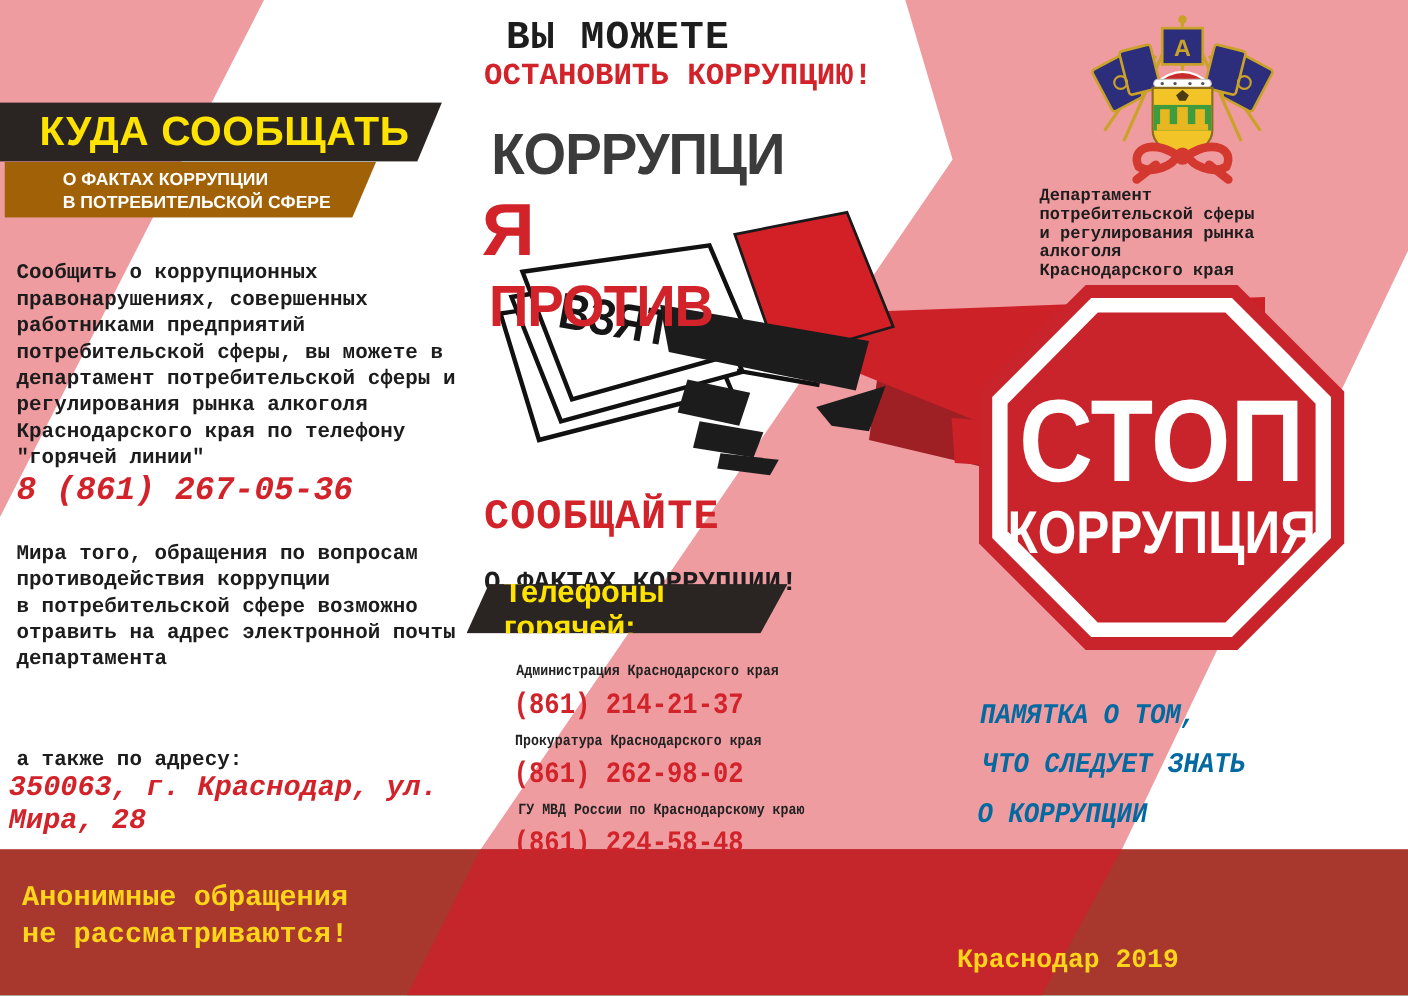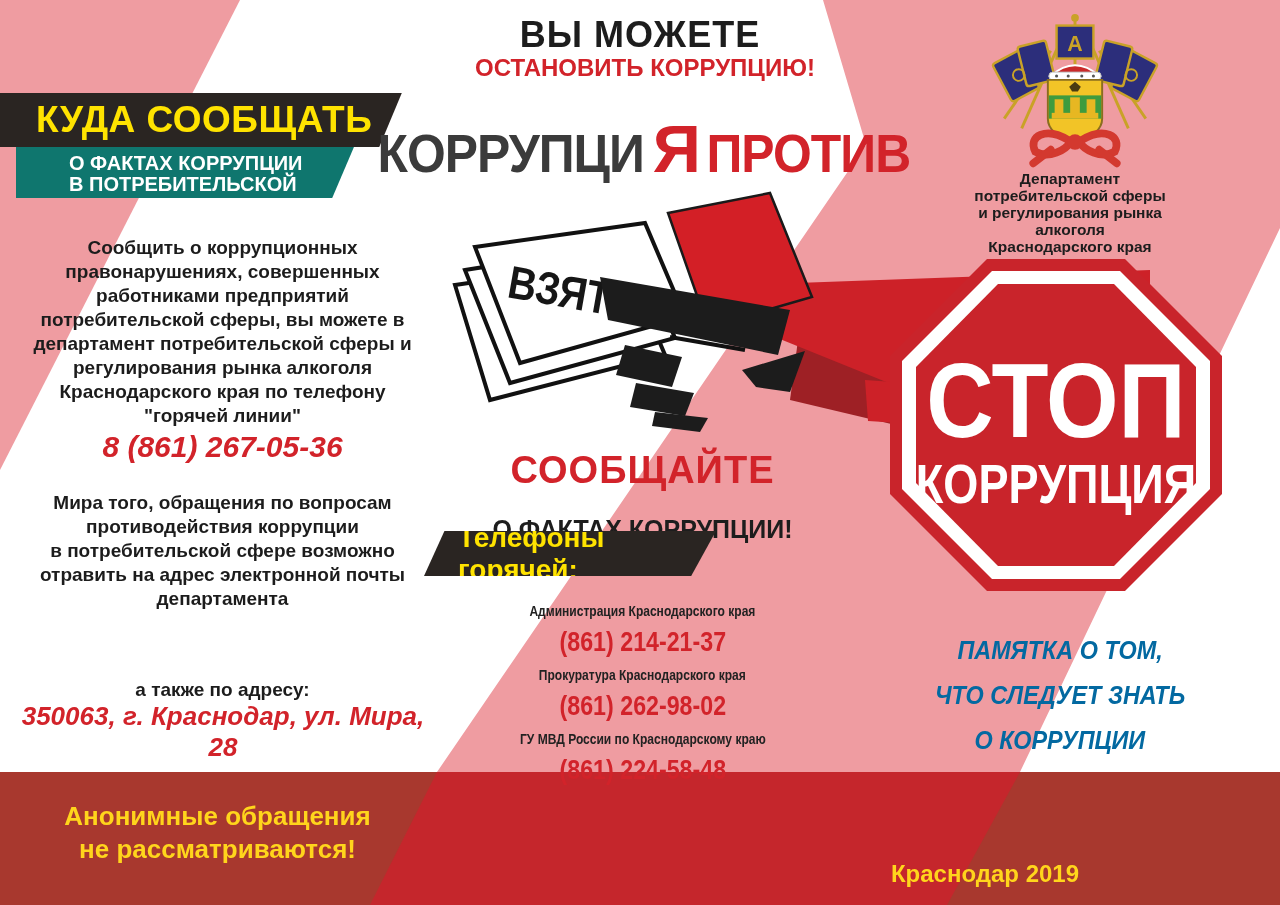--- a/index.html
+++ b/index.html
@@ -1,54 +1,54 @@
 <!DOCTYPE html>
 <html><head>
 <meta charset="utf-8">
 <style>
   html,body{margin:0;padding:0;background:#666;}
   .canvas{
     position:relative;width:1280px;height:905px;overflow:hidden;background:#fff;
     font-family:"Liberation Sans",sans-serif;margin:0 auto;
   }
   .abs{position:absolute;}
-  .ctr{text-align:center;}
+  .ctr{text-align:left;font-family:Liberation Mono, monospace;}
   .cond{display:inline-block;transform:scaleX(.86);transform-origin:center;white-space:nowrap;}
   .cond9{display:inline-block;transform:scaleX(.9);transform-origin:center;white-space:nowrap;}
 
   
   #bg{left:0;top:0;z-index:0;}
 
   
   .banner-black{
     left:0;top:93px;width:410px;height:54px;background:#2a2522;z-index:3;
     clip-path:polygon(0 0,98% 0,92.5% 100%,0 100%);
     display:flex;align-items:center;
   }
   .banner-black span{color:#ffe300;font-size:37px;font-weight:bold;margin-left:36px;letter-spacing:.5px;}
   .banner-red{
-    left:16px;top:147px;width:340px;height:51px;background:#0f766e;z-index:3;
+    left:4px;top:147px;width:340px;height:51px;background:#a16207;z-index:3;
     clip-path:polygon(0 0,99.4% 0,93% 100%,0 100%);
-    color:#fff;font-size:20px;font-weight:bold;line-height:21px;padding-top:6px;box-sizing:border-box;
+    color:#fff;font-size:16px;font-weight:bold;line-height:21px;padding-top:6px;box-sizing:border-box;
   }
   .banner-red div{margin-left:53px;}
   .para{left:15px;width:415px;font-size:19px;line-height:24px;font-weight:bold;color:#1c1c1c;z-index:3;}
   .p1{top:236px;}
   .p2{top:491px;}
   .red-it{color:#d2232a;font-weight:bold;font-style:italic;z-index:3;}
   .hotline{left:15px;top:430px;width:415px;font-size:30px;}
   .email{left:15px;top:612px;width:415px;font-size:30px;}
   .addr-label{left:15px;top:679px;width:415px;font-size:19px;font-weight:bold;color:#1c1c1c;z-index:3;}
   .addr{left:8px;top:701px;width:430px;font-size:26px;}
   .anon{left:20px;top:800px;width:395px;font-size:26px;line-height:33px;font-weight:bold;color:#ffd51c;z-index:3;}
 
   
   .h-can{left:460px;top:14px;width:360px;font-size:36px;font-weight:bold;color:#1d1d1d;z-index:3;letter-spacing:1px;}
-  .h-stop{left:440px;top:54px;width:410px;font-size:24px;font-weight:bold;color:#d2232a;z-index:3;}
-  .logo{left:438px;top:110px;width:410px;z-index:3;display:flex;justify-content:center;align-items:baseline;}
+  .h-stop{left:440px;top:54px;width:410px;font-size:28px;font-weight:bold;color:#d2232a;z-index:3;}
+  .logo{left:438px;top:110px;width:410px;z-index:3;display:flex;justify-content:center;align-items:baseline;flex-direction:column;}
   .logo .g{font-size:53px;font-weight:bold;color:#3b3b3b;letter-spacing:-1px;display:inline-block;transform:scaleX(.94);}
   .logo .ya{font-size:67px;font-weight:bold;color:#d2232a;letter-spacing:-1px;}
   .logo .r{font-size:53px;font-weight:bold;color:#d2232a;letter-spacing:-1px;display:inline-block;transform:scaleX(.94);}
   #hand{left:440px;top:185px;z-index:2;}
   .cta1{left:440px;top:449px;width:405px;font-size:38px;font-weight:bold;color:#d2232a;z-index:3;letter-spacing:1px;}
   .cta2{left:440px;top:515px;width:405px;font-size:25px;font-weight:bold;color:#1d1d1d;z-index:3;}
   .banner-phones{
     left:424px;top:531px;width:292px;height:45px;background:#2a2522;z-index:3;
     clip-path:polygon(7% 0,100% 0,91.5% 100%,0 100%);
     display:flex;align-items:center;

